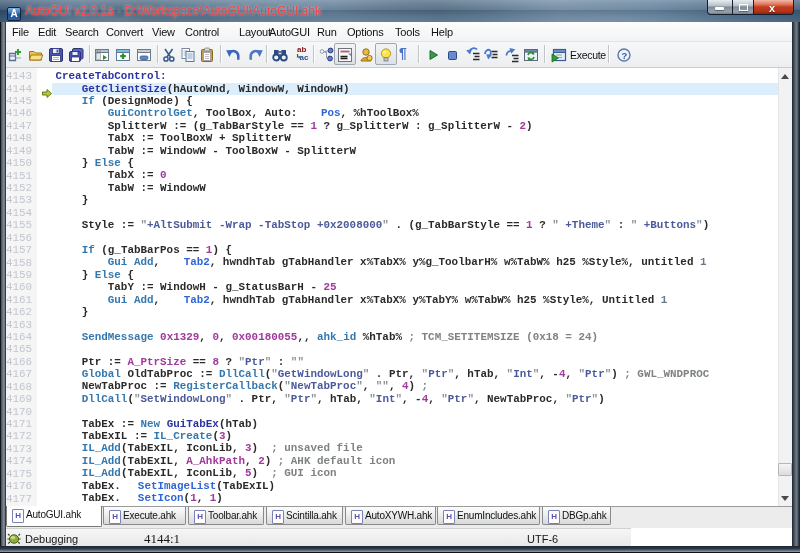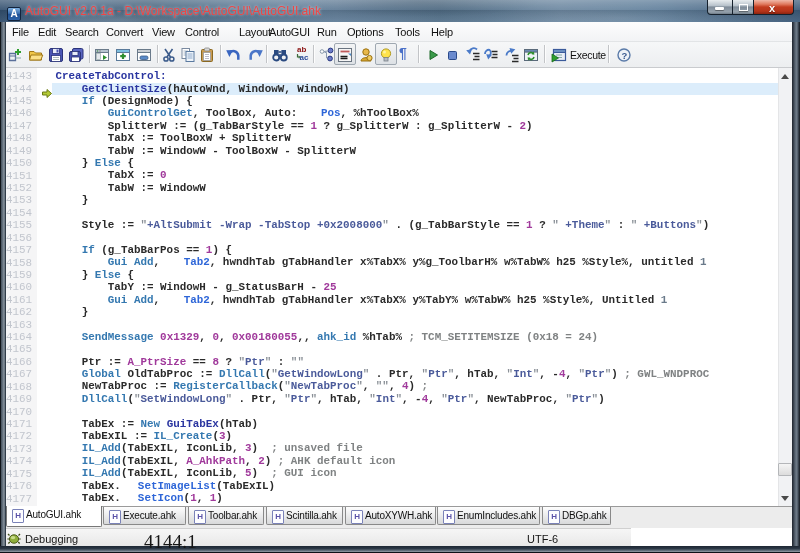--- a/index.html
+++ b/index.html
@@ -401,16 +401,16 @@
  <ellipse cx="7" cy="7" rx="4.6" ry="4.2" fill="#8fae3c" stroke="#4c5c1c" stroke-width="1"></ellipse>
  <ellipse cx="6" cy="5.6" rx="2.3" ry="1.7" fill="#c8dc8a"></ellipse>
  <line x1="2.5" y1="3.5" x2="1" y2="2" stroke="#3c4c14" stroke-width="1.2"></line>
  <line x1="2" y1="7" x2="0.3" y2="7" stroke="#3c4c14" stroke-width="1.2"></line>
  <line x1="2.8" y1="10" x2="1.3" y2="11.5" stroke="#3c4c14" stroke-width="1.2"></line>
  <line x1="11.5" y1="3.5" x2="13" y2="2" stroke="#3c4c14" stroke-width="1.2"></line>
  <line x1="12" y1="7" x2="13.7" y2="7" stroke="#3c4c14" stroke-width="1.2"></line>
  <line x1="11.2" y1="10" x2="12.7" y2="11.5" stroke="#3c4c14" stroke-width="1.2"></line>
 </svg>
 <span style="position:absolute;left:19px;top:4px;">Debugging</span>
-<span style="position:absolute;left:138px;top:2px;font-family:'Liberation Serif',serif;font-size:19px;">4144:1</span>
+<span style="position:absolute;left:138px;top:2px;font-family:'Liberation Serif',serif;font-size:13px;">4144:1</span>
 <span style="position:absolute;left:479px;top:4px;margin-top:37px;">Insert</span>
 <span style="position:absolute;left:521px;top:4px;">UTF-6</span>
 </div>
 
 </body></html>

